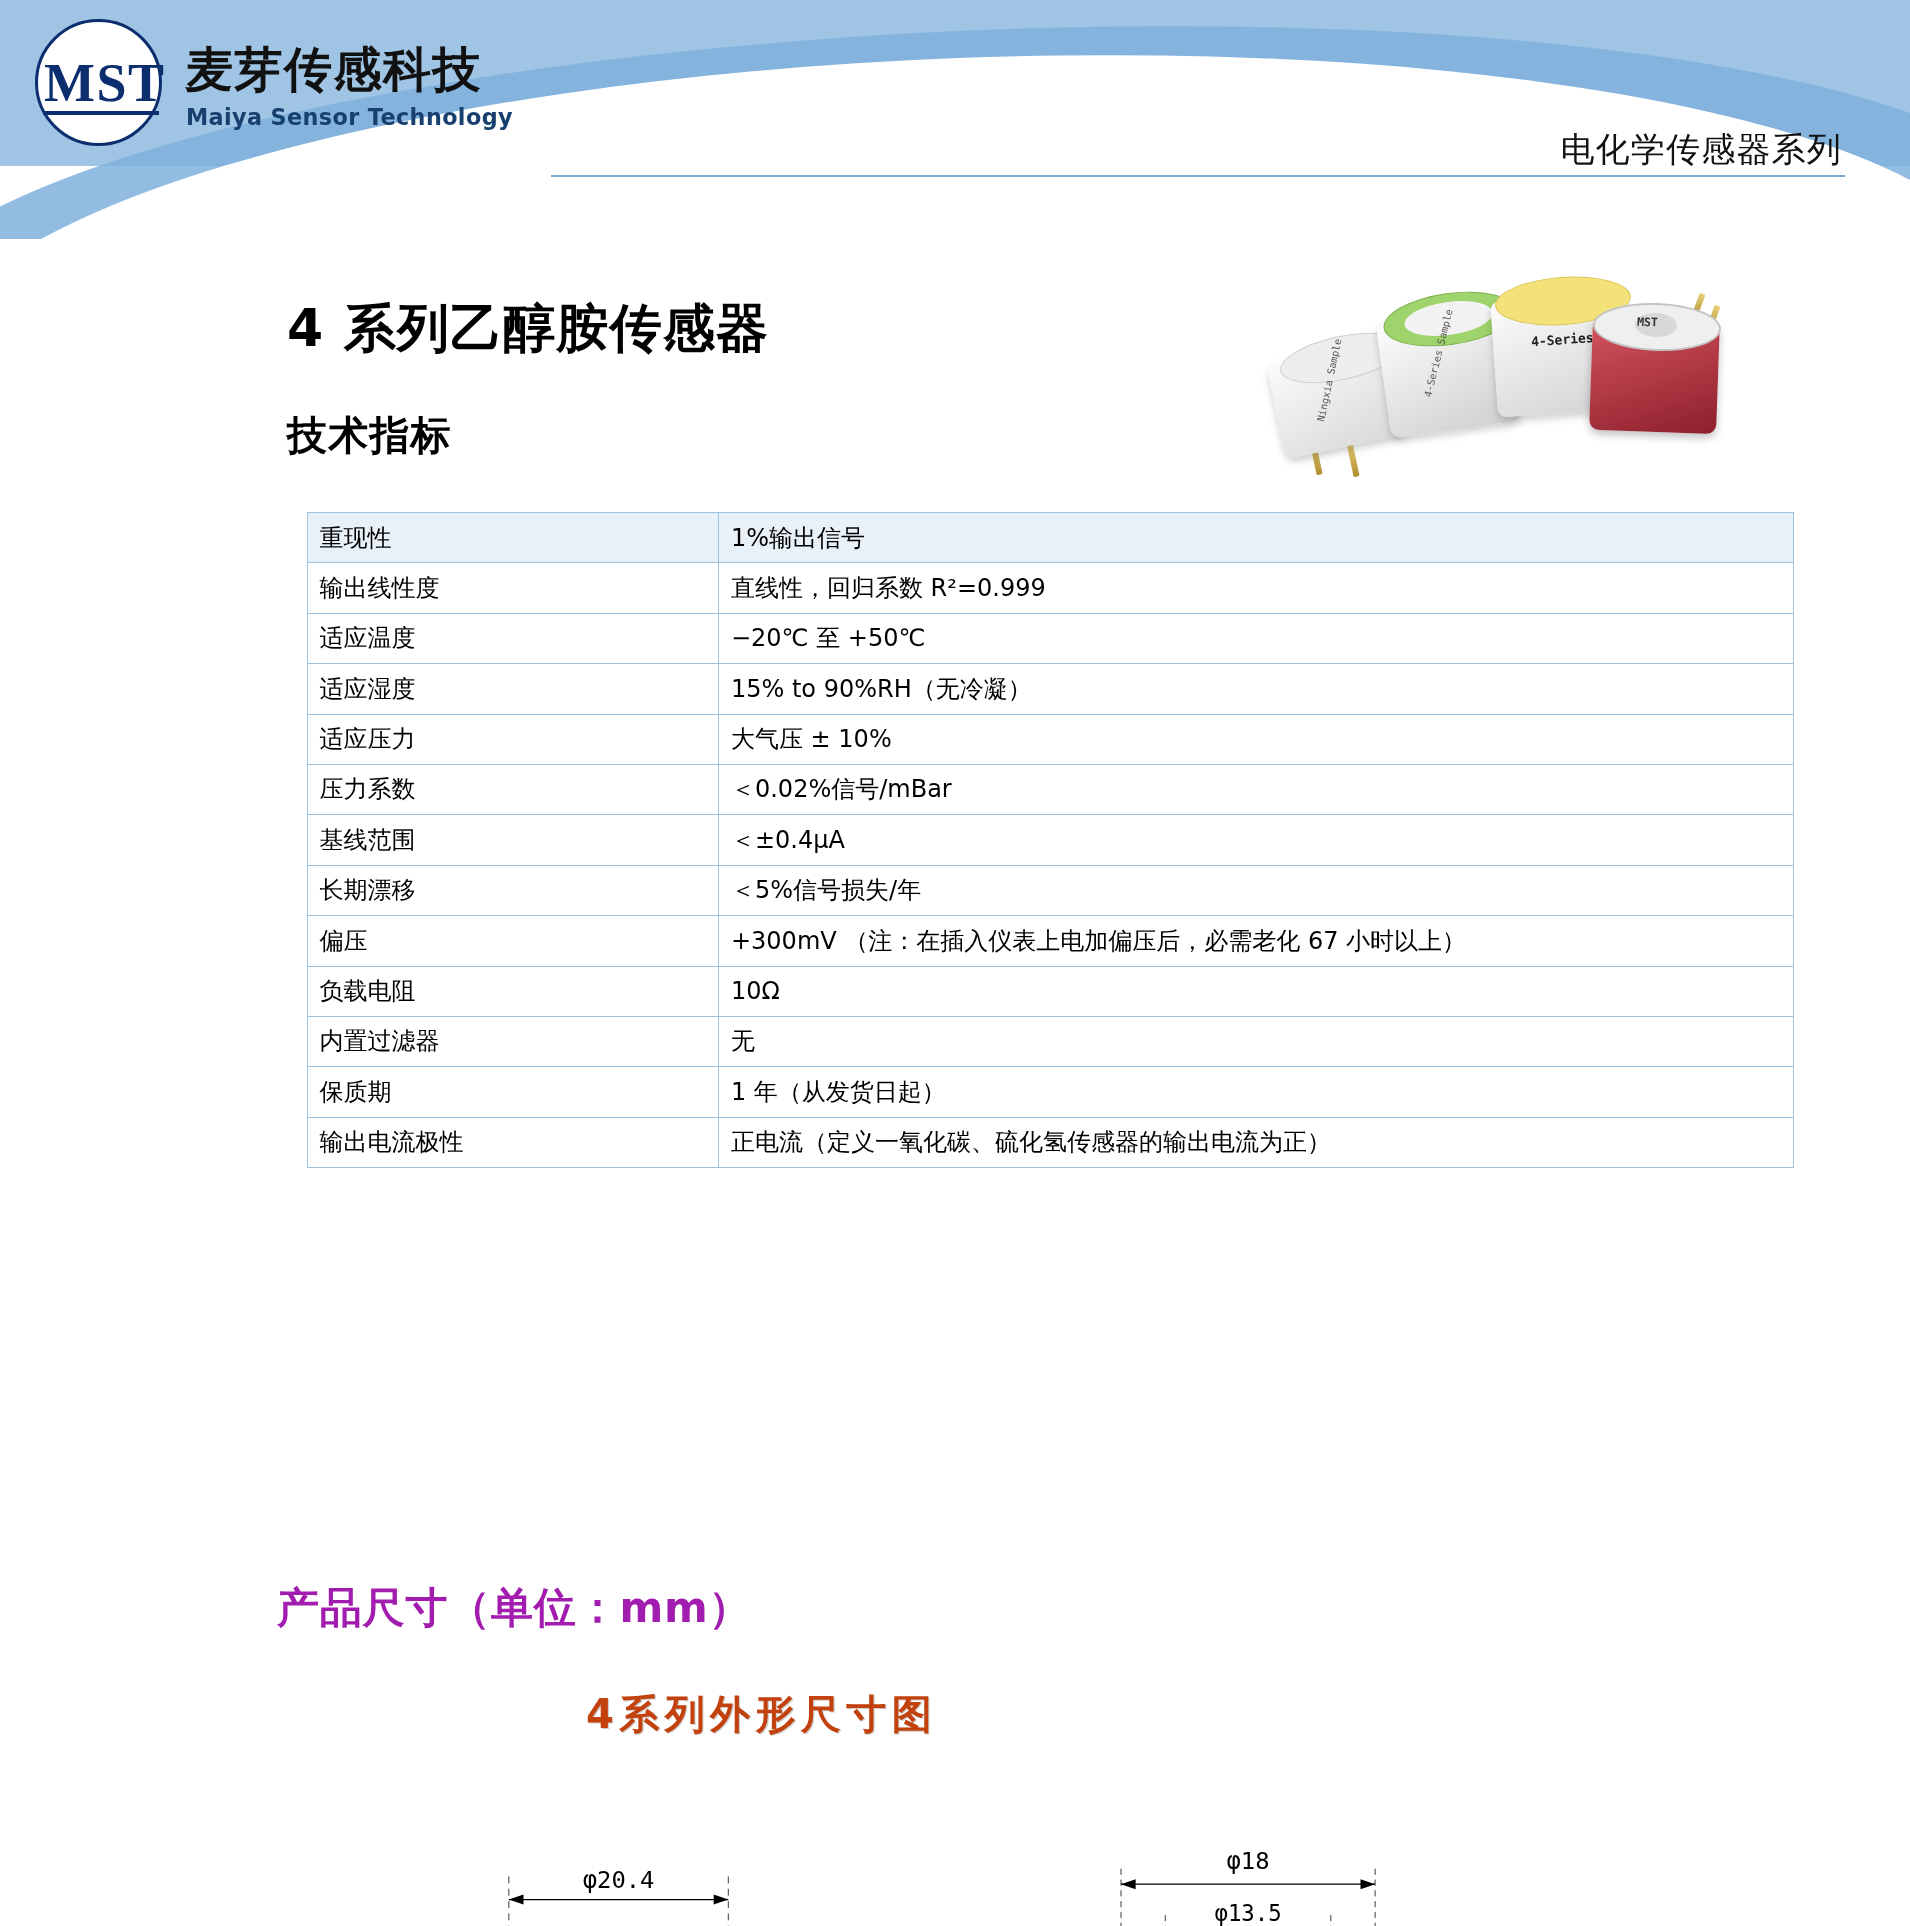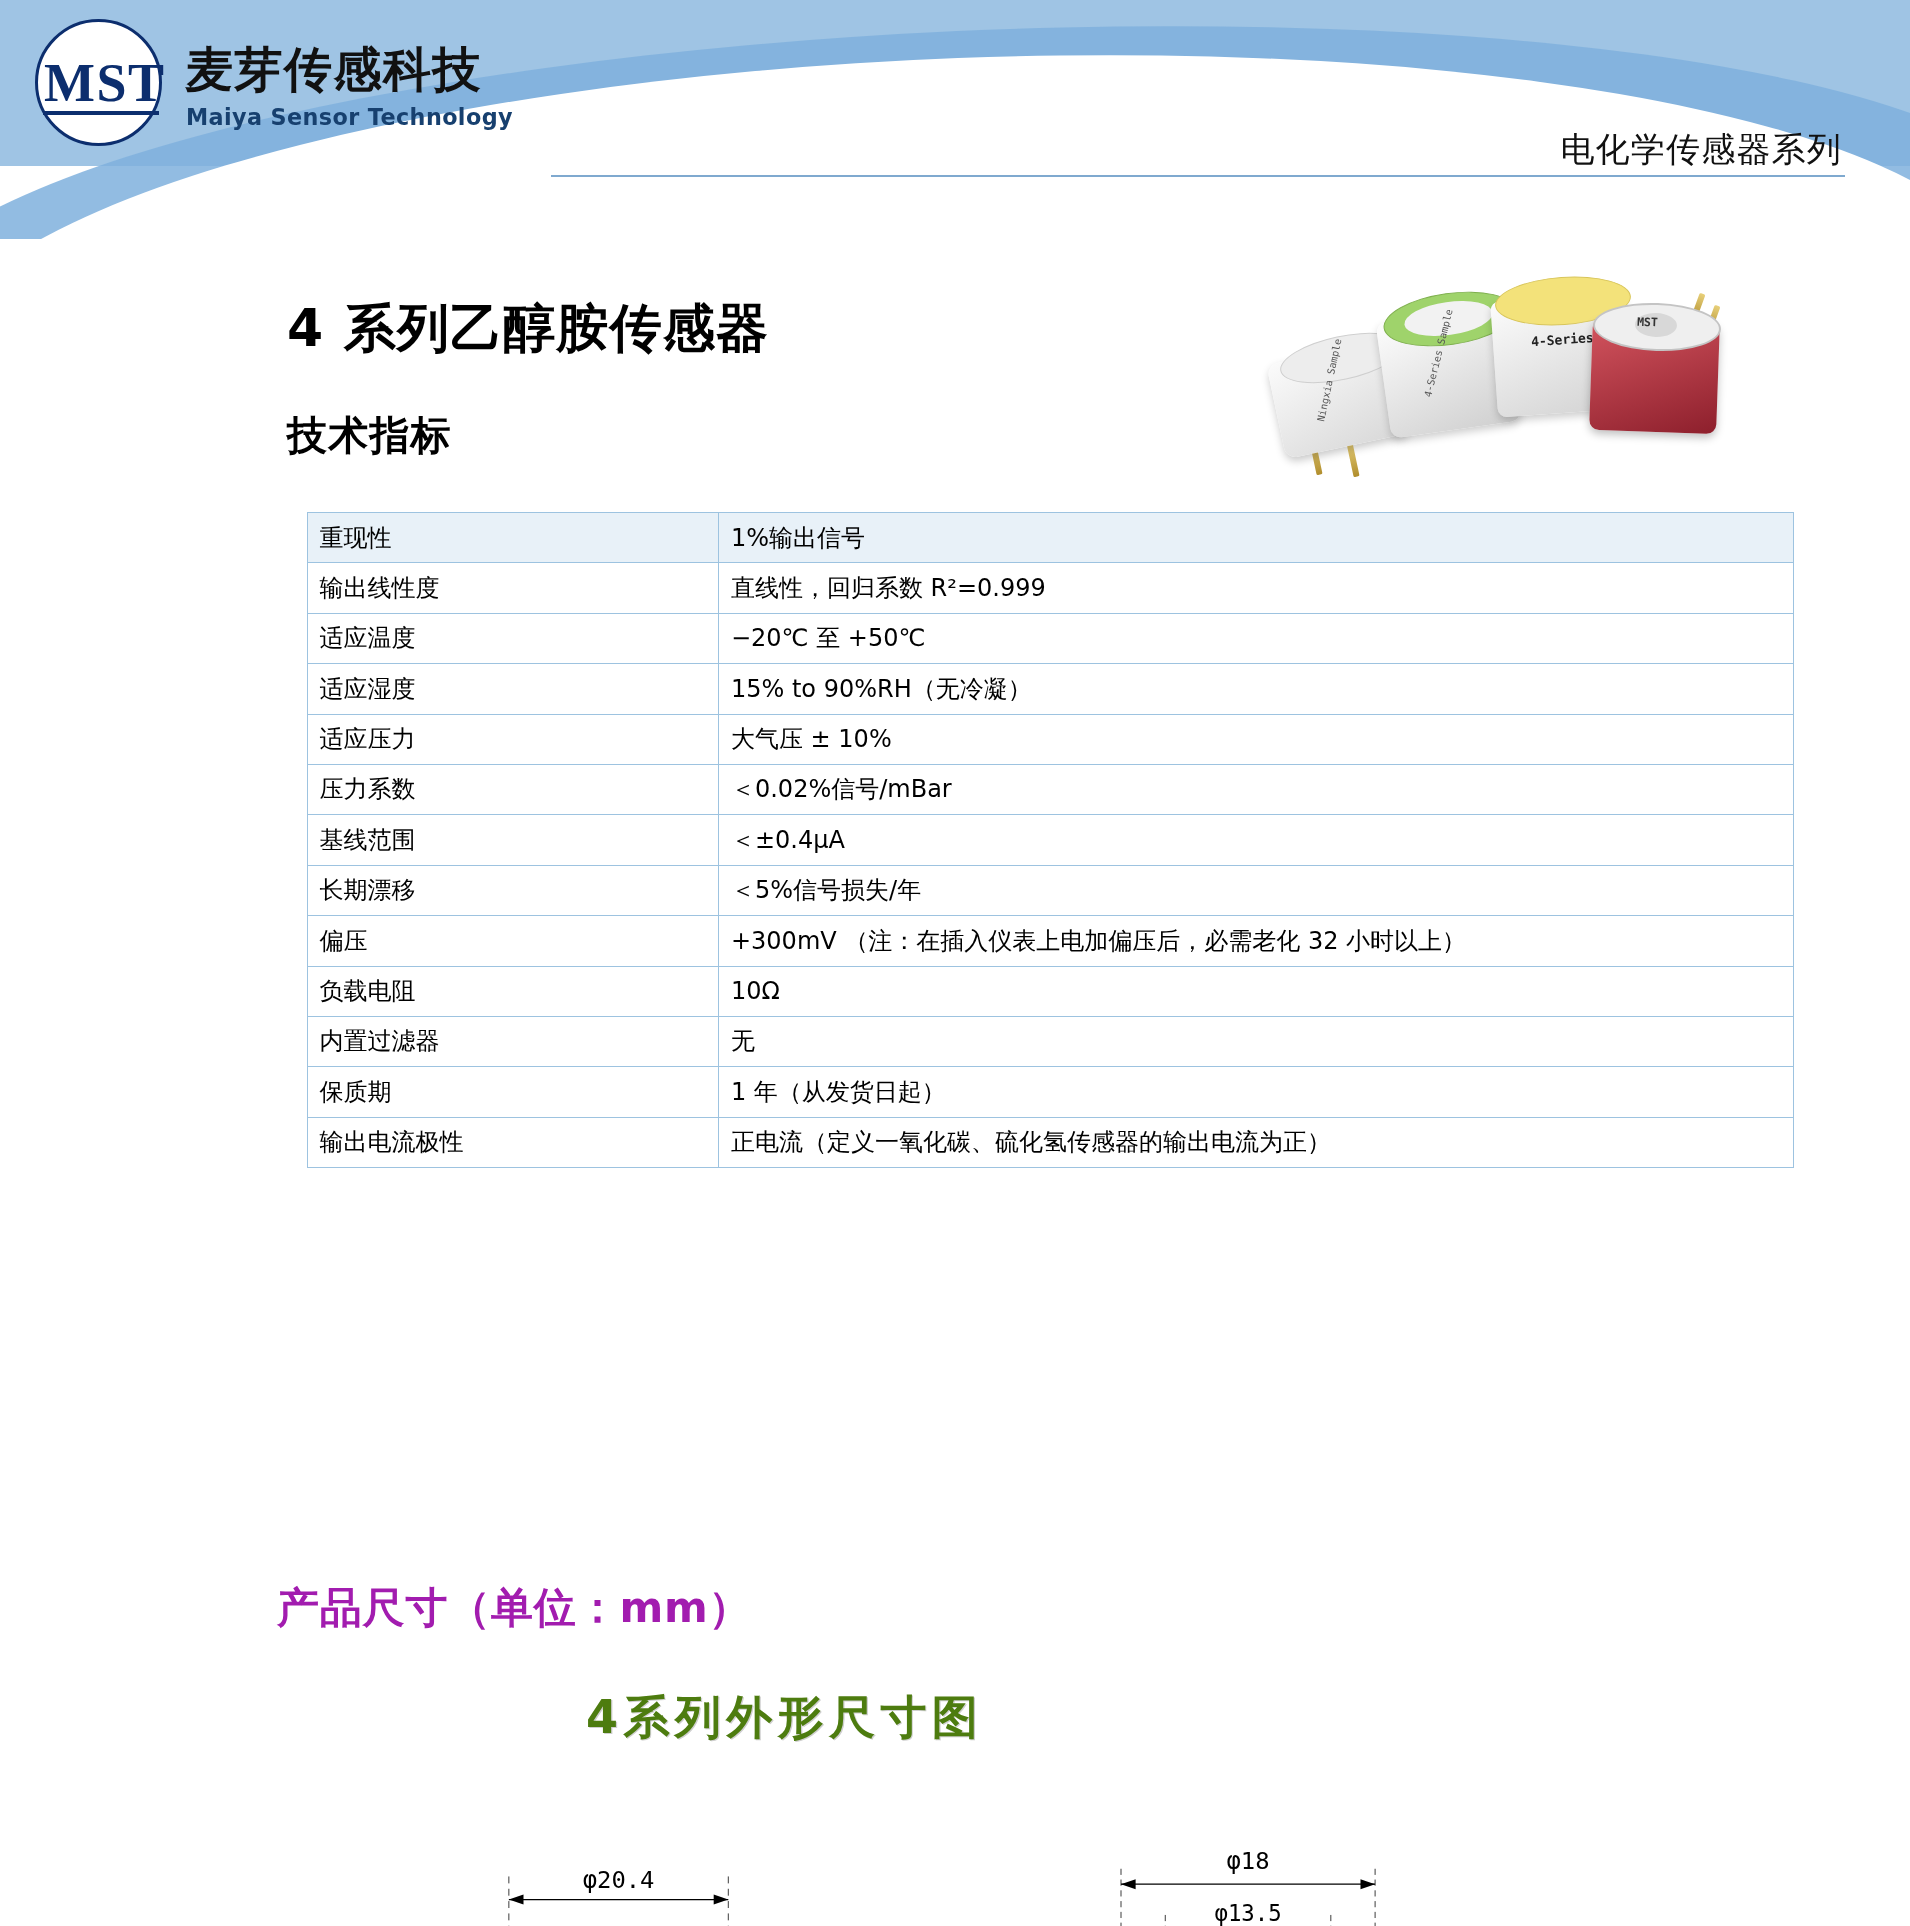--- a/index.html
+++ b/index.html
@@ -324,22 +324,22 @@
     font-weight: bold;
     font-size: 42px;
     color: #a21caf;
     letter-spacing: 0.8px;
   }
   .dim-heading {
     position: absolute;
     left: 586px; top: 1687px;
     font-family: "DejaVu Sans", "Liberation Sans", sans-serif;
     font-weight: bold;
-    font-size: 46px;
-    color: #4d7c0f;
+    font-size: 40px;
+    color: #c2410c;
     letter-spacing: 5.4px;
     text-shadow: 1.2px 1.2px 0 #cfcfcf;
   }
   .drawing {
     position: absolute;
     left: 216px; top: 1811px;
     width: 1502px; height: 693px;
   }
 </style>
 </head>
@@ -426,21 +426,21 @@
         <tr>
           <td class="k">基线范围</td>
           <td class="v mono">＜±0.4μA</td>
         </tr>
         <tr>
           <td class="k">长期漂移</td>
           <td class="v">＜5%信号损失/年</td>
         </tr>
         <tr>
           <td class="k">偏压</td>
-          <td class="v">+300mV （注：在插入仪表上电加偏压后，必需老化 32 小时以上）</td>
+          <td class="v">+300mV （注：在插入仪表上电加偏压后，必需老化 67 小时以上）</td>
         </tr>
         <tr>
           <td class="k">负载电阻</td>
           <td class="v">10Ω</td>
         </tr>
         <tr>
           <td class="k">内置过滤器</td>
           <td class="v">无</td>
         </tr>
         <tr>

